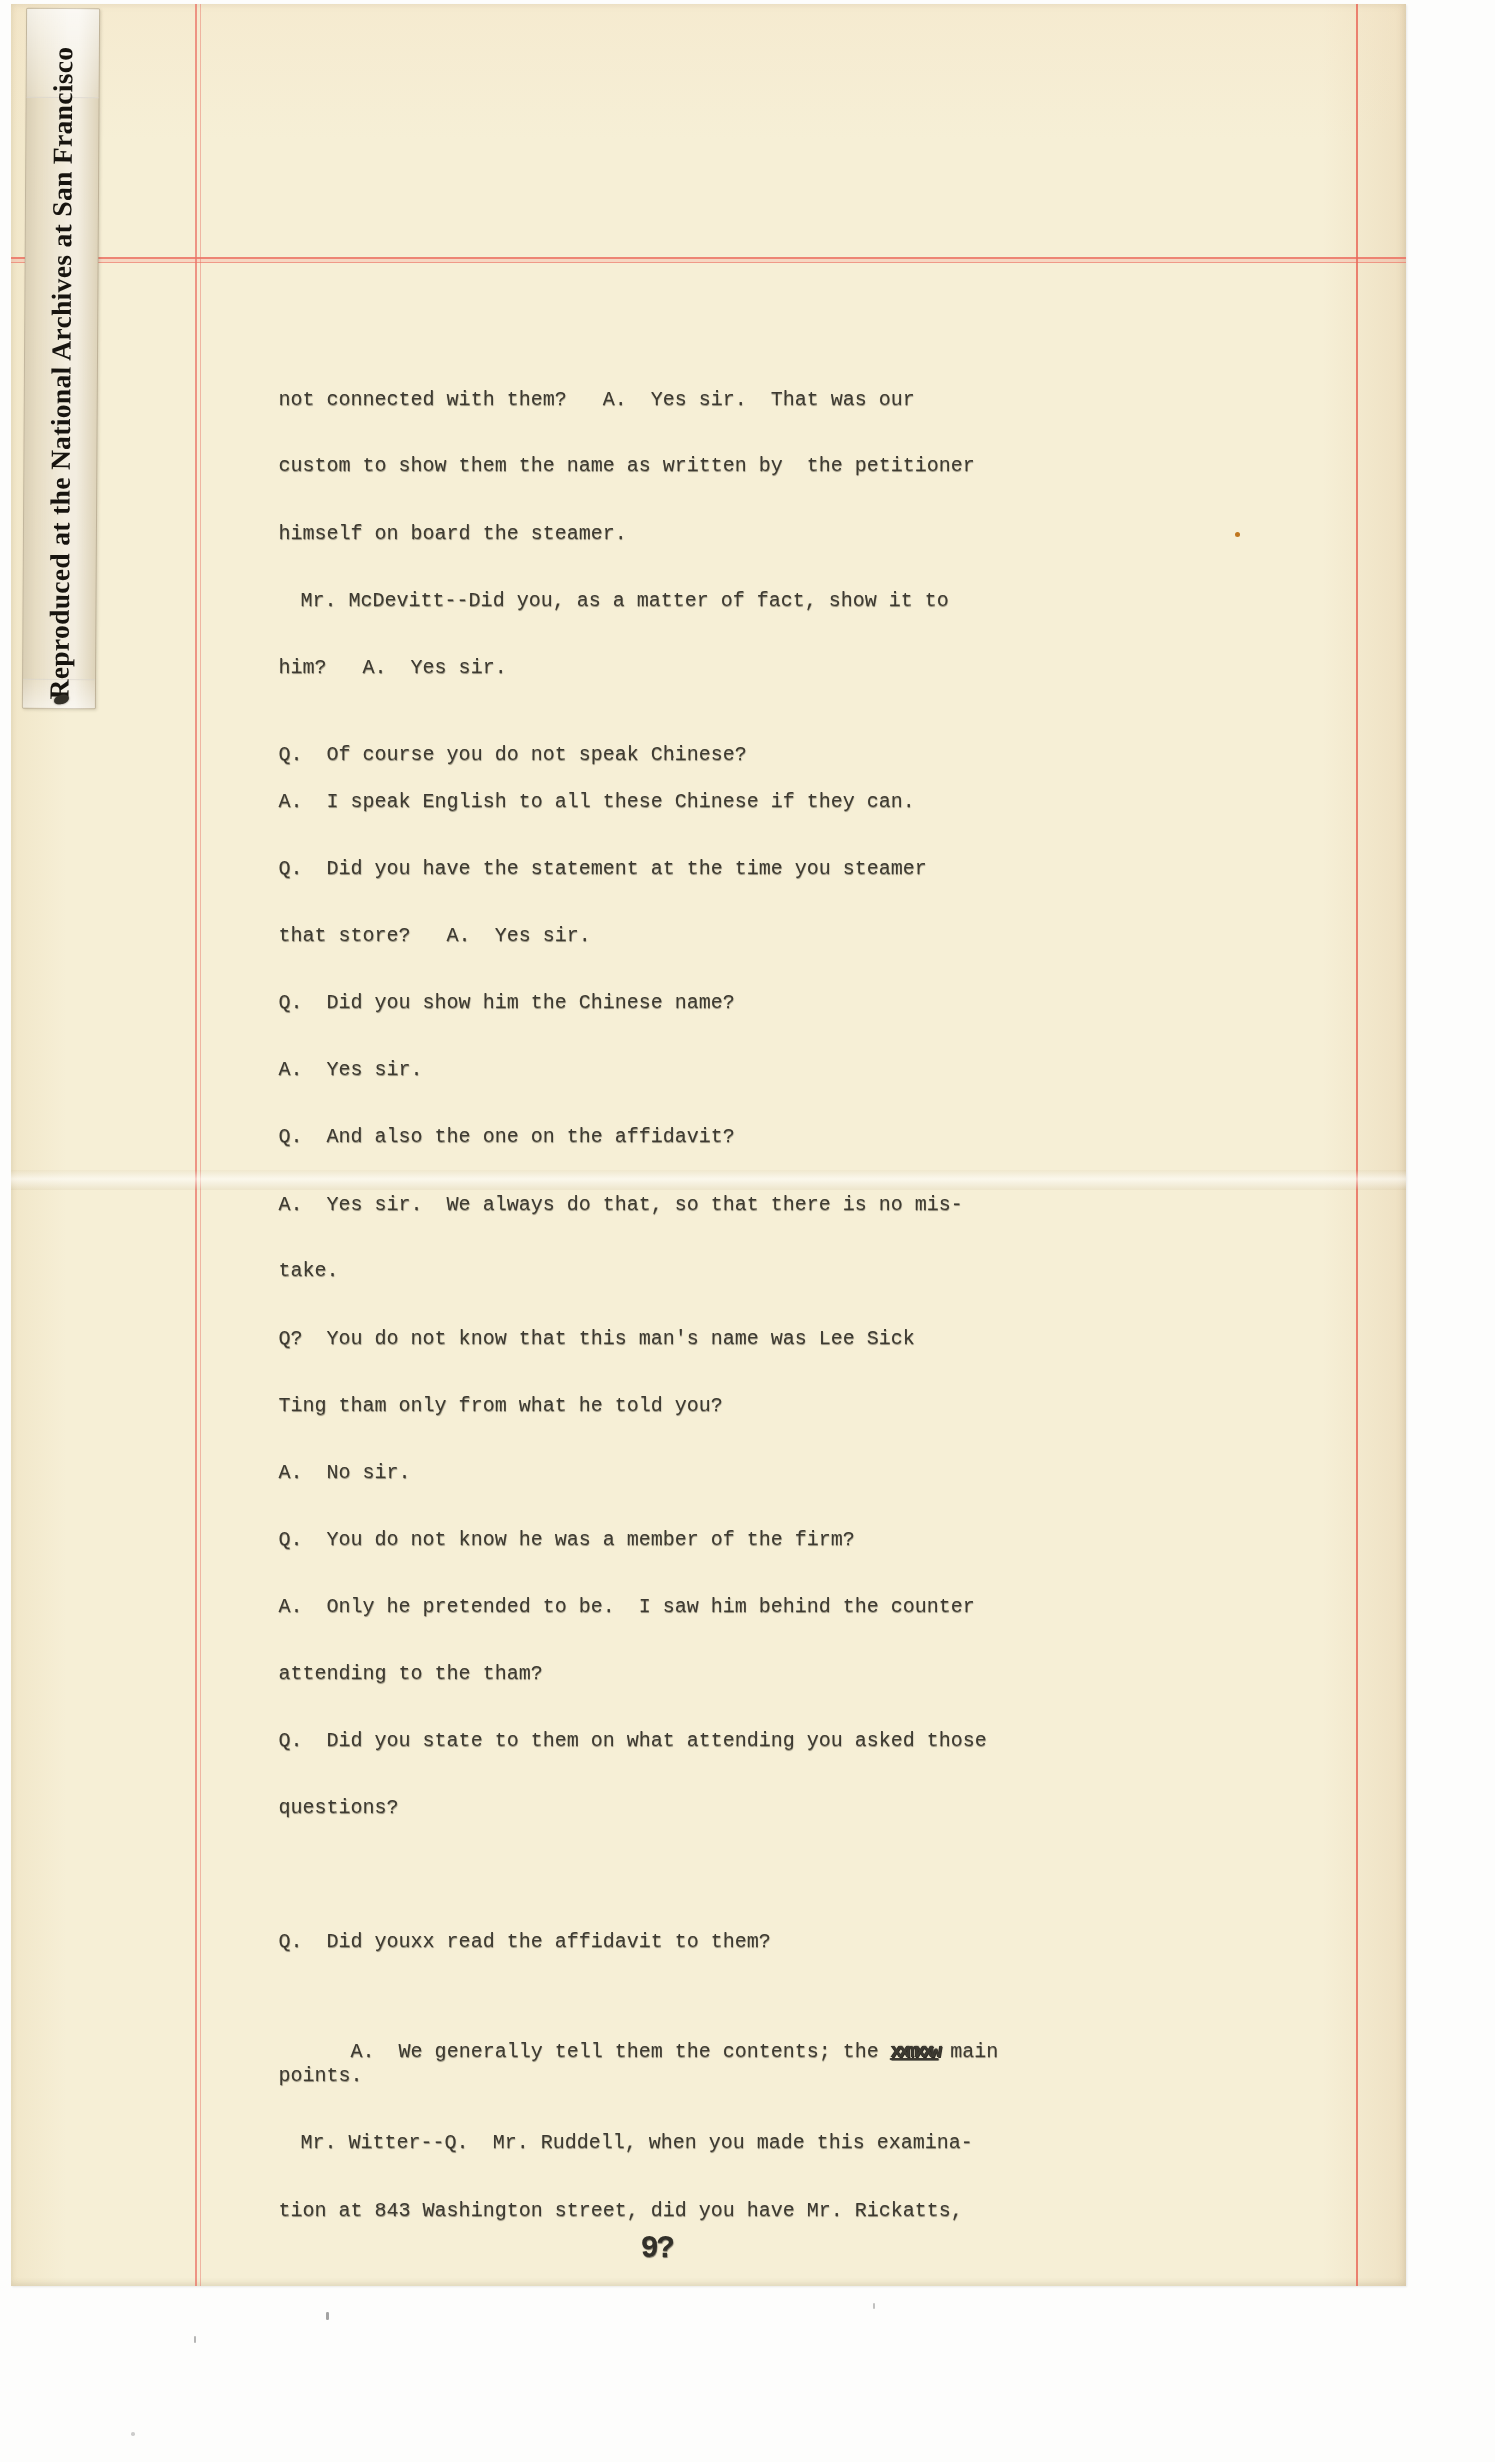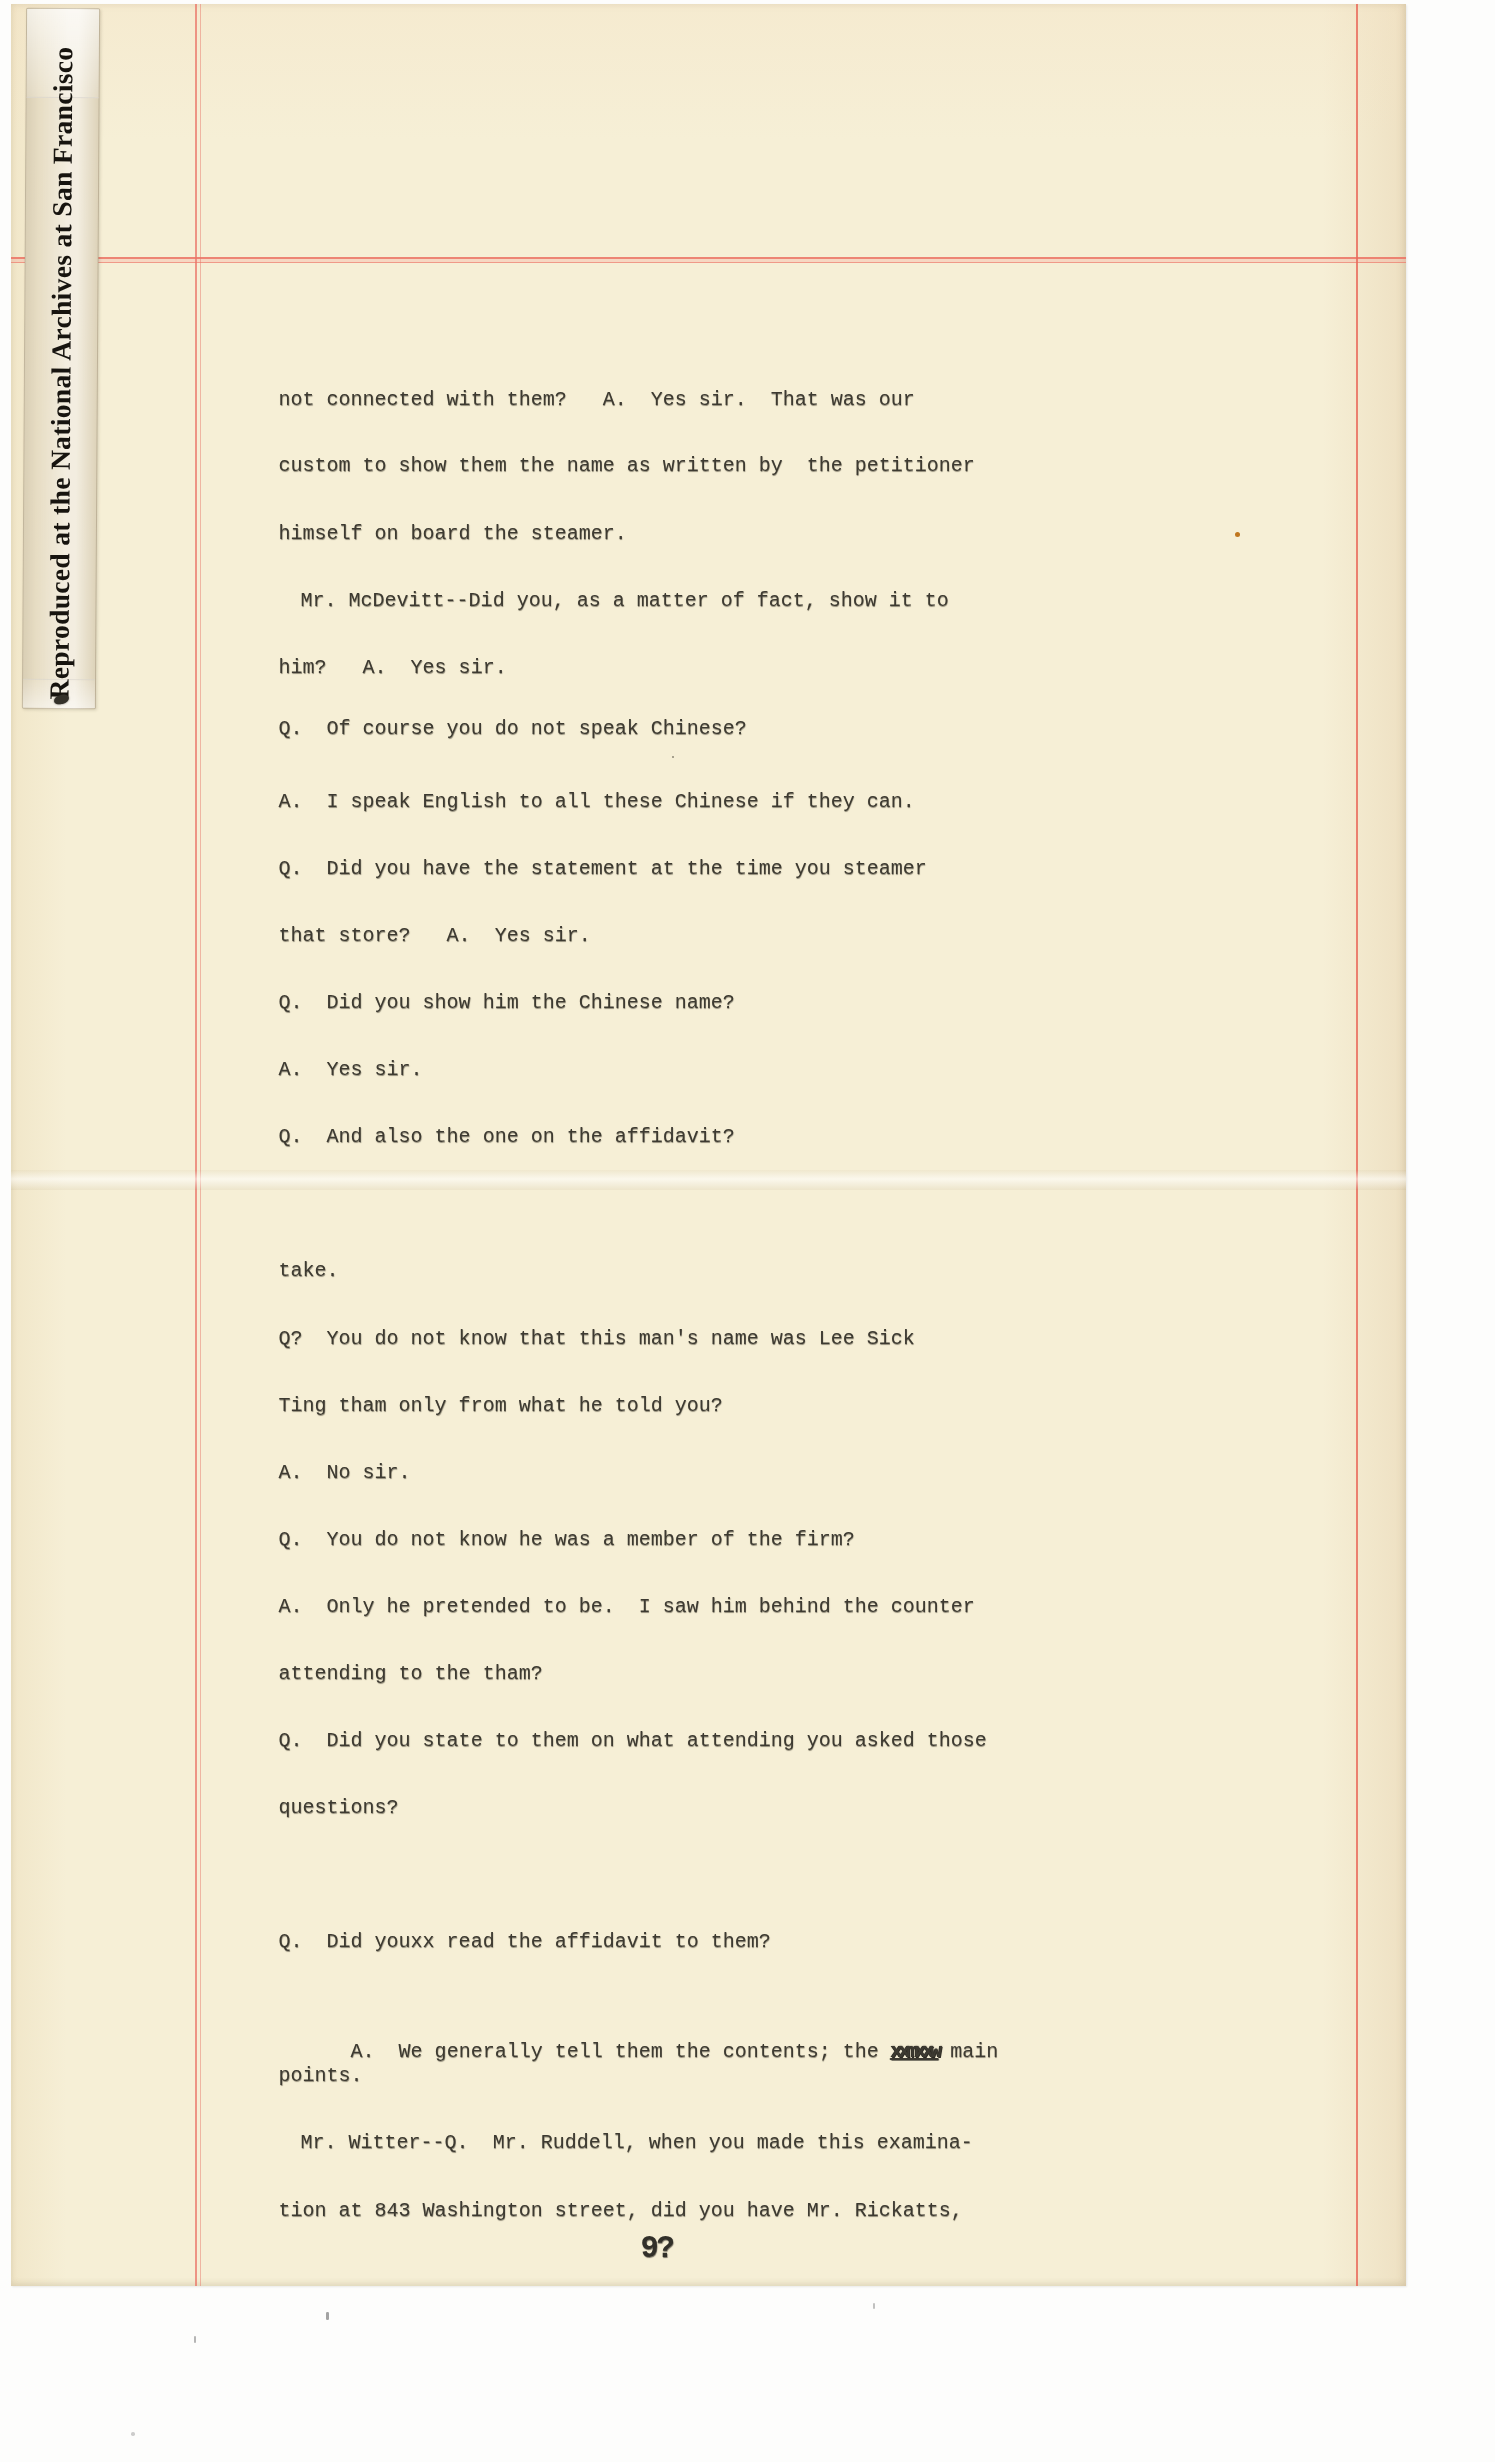--- a/index.html
+++ b/index.html
@@ -129,27 +129,28 @@
     <div class="vrule left-b"></div>
     <div class="vrule right-a"></div>
 
     <div class="crease" style="top:1166px"></div>
 
     <div class="tline" style="top:375px">not connected with them?   A.  Yes sir.  That was our</div>
     <div class="tline" style="top:441px">custom to show them the name as written by  the petitioner</div>
     <div class="tline" style="top:509px">himself on board the steamer.</div>
     <div class="tline" style="top:576px; left:290px">Mr. McDevitt--Did you, as a matter of fact, show it to</div>
     <div class="tline" style="top:643px">him?   A.  Yes sir.</div>
-    <div class="tline" style="top:704px">Q.  Of course you do not speak Chinese?</div>
+    <div class="tline" style="top:730px">Q.  Of course you do not speak Chinese?</div>
     <div class="tline" style="top:777px">A.  I speak English to all these Chinese if they can.</div>
     <div class="tline" style="top:844px">Q.  Did you have the statement at the time you steamer</div>
     <div class="tline" style="top:911px">that store?   A.  Yes sir.</div>
     <div class="tline" style="top:978px">Q.  Did you show him the Chinese name?</div>
     <div class="tline" style="top:1045px">A.  Yes sir.</div>
     <div class="tline" style="top:1112px">Q.  And also the one on the affidavit?</div>
+    <div class="tline" style="top:1180px">A.  Yes sir.  We always do that, so that there is no mis-</div>
     <div class="tline" style="top:1246px">take.</div>
     <div class="tline" style="top:1314px">Q?  You do not know that this man's name was Lee Sick</div>
     <div class="tline" style="top:1381px">Ting tham only from what he told you?</div>
     <div class="tline" style="top:1448px">A.  No sir.</div>
     <div class="tline" style="top:1515px">Q.  You do not know he was a member of the firm?</div>
     <div class="tline" style="top:1582px">A.  Only he pretended to be.  I saw him behind the counter</div>
     <div class="tline" style="top:1649px">attending to the tham?</div>
     <div class="tline" style="top:1716px">Q.  Did you state to them on what attending you asked those</div>
     <div class="tline" style="top:1783px">questions?</div>
     <div class="tline" style="top:1917px">Q.  Did youxx read the affidavit to them?</div>

